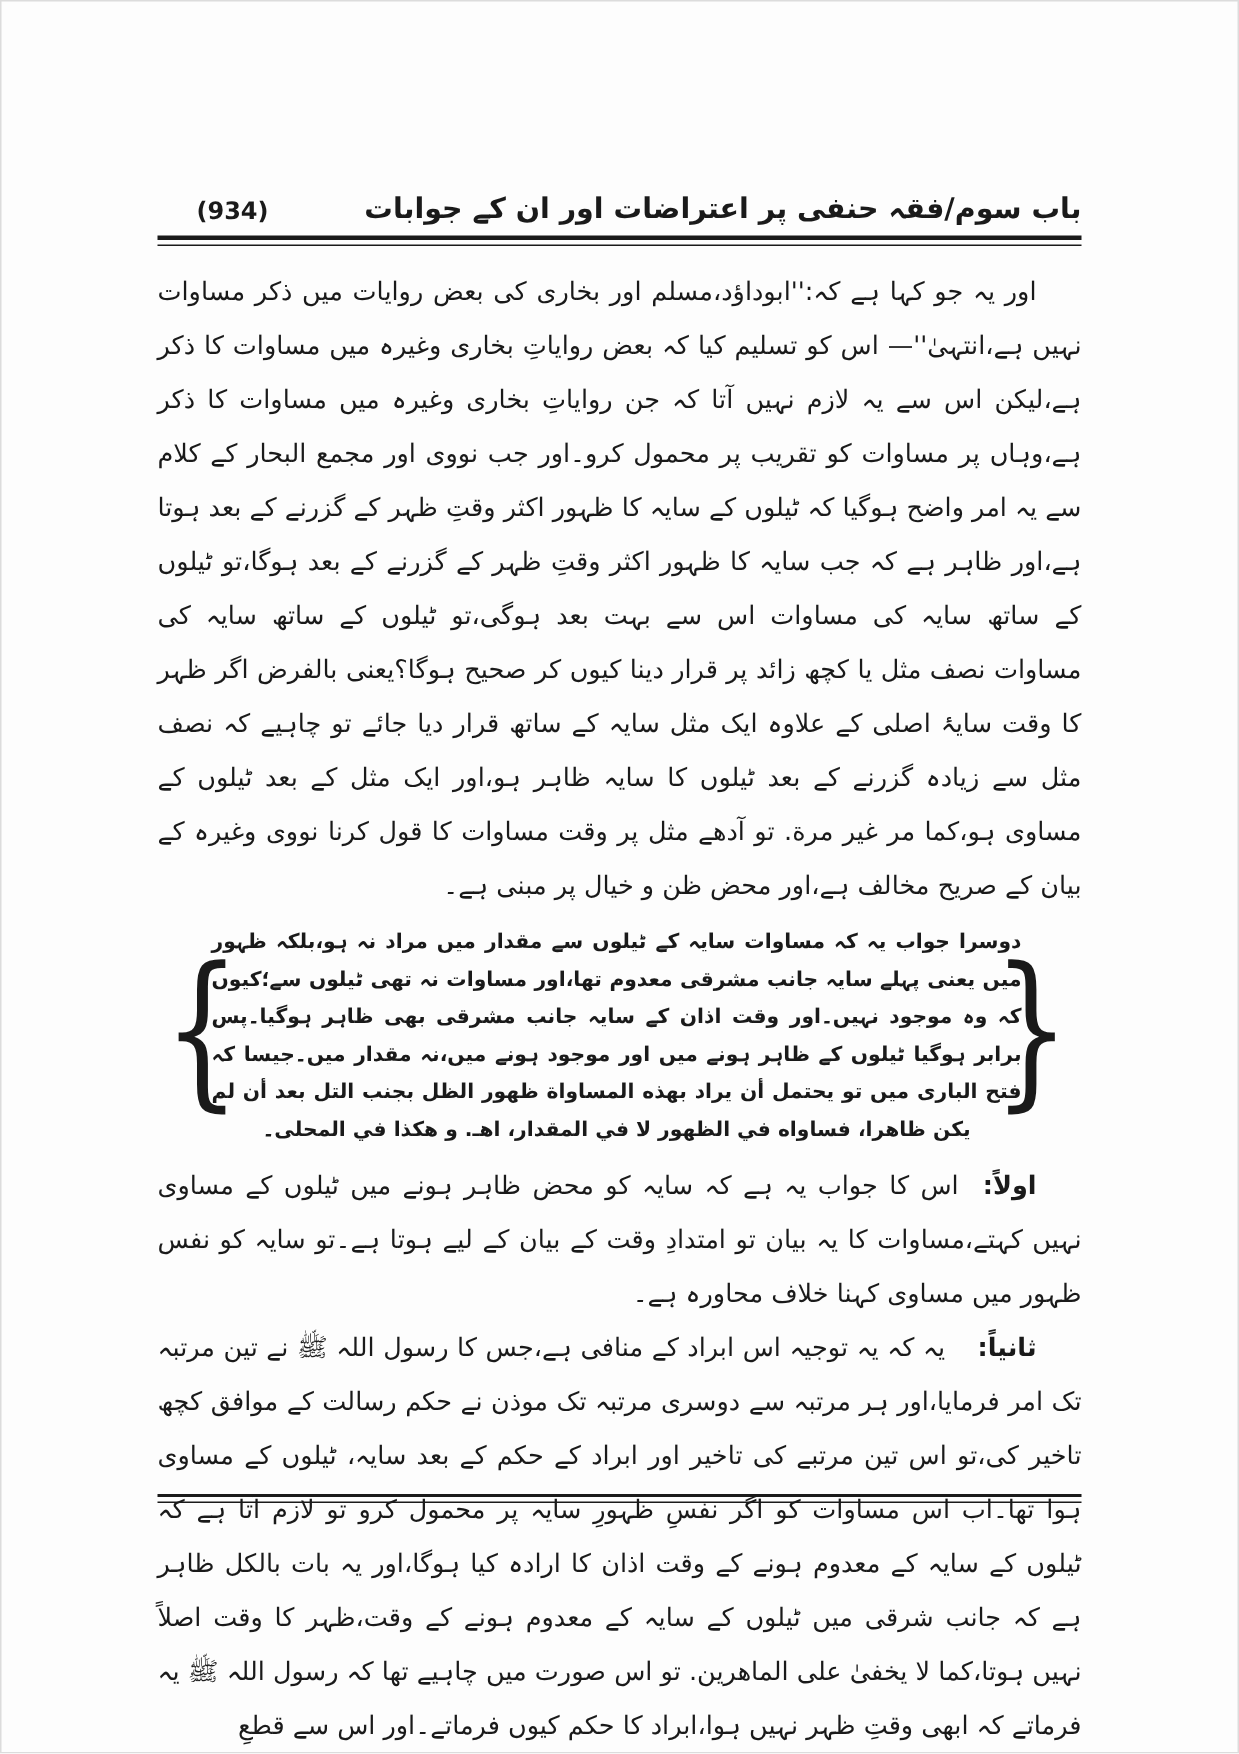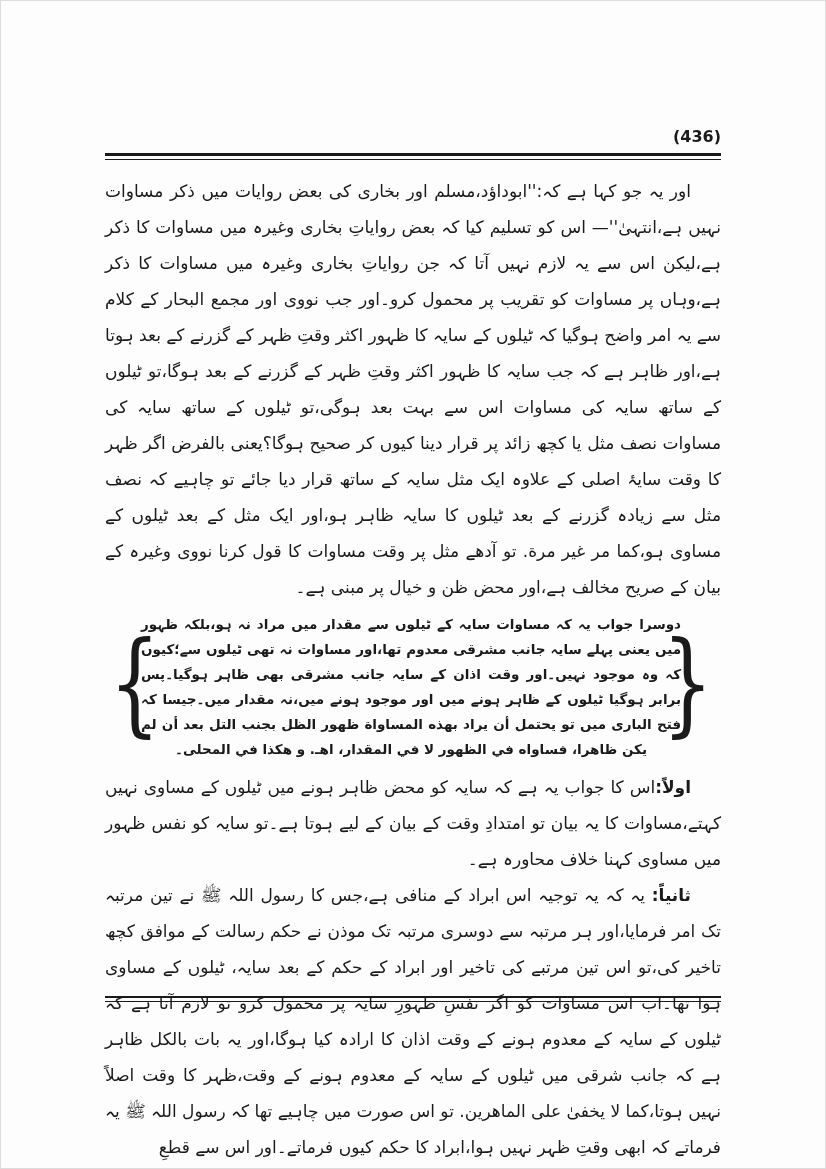--- a/index.html
+++ b/index.html
@@ -24,34 +24,35 @@
   }
   .quote .quote-text { text-indent:0; }
   .brace {
     position:absolute; top:50%;
     font-family:"DejaVu Serif", serif; font-weight:normal;
     font-size:112px; line-height:1; color:var(--ink);
     transform:translateY(-54%) scaleX(0.72);
   }
   .brace.right { right:-8px; }
   .brace.left  { left:-8px; }
-  .lead { font-weight:bold; }
+  .lead { font-weight:bold;margin-left:16px; }
   .footer-rule {
     position:absolute; top:995px; left:104px; right:104px; margin-top:0;
     height:2.5px; border-top:2.5px solid var(--ink); border-bottom:1.5px solid var(--ink);
   }
 </style>
 </head>
 <body>
 
 <div class="page">
   <div class="content">
 
     <div class="header">
-      <div class="pageno">(436)</div>
+      <div class="title">باب سوم/فقہ حنفی پر اعتراضات اور ان کے جوابات</div>
+      <div class="pageno">(934)</div>
     </div>
 
     <div class="rule"></div>
 
     <div class="body">
       <p>اور یہ جو کہا ہے کہ:''ابوداؤد،مسلم اور بخاری کی بعض روایات میں ذکر مساوات نہیں ہے،انتہیٰ''— اس کو تسلیم کیا کہ بعض روایاتِ بخاری وغیرہ میں مساوات کا ذکر ہے،لیکن اس سے یہ لازم نہیں آتا کہ جن روایاتِ بخاری وغیرہ میں مساوات کا ذکر ہے،وہاں پر مساوات کو تقریب پر محمول کرو۔اور جب نووی اور مجمع البحار کے کلام سے یہ امر واضح ہوگیا کہ ٹیلوں کے سایہ کا ظہور اکثر وقتِ ظہر کے گزرنے کے بعد ہوتا ہے،اور ظاہر ہے کہ جب سایہ کا ظہور اکثر وقتِ ظہر کے گزرنے کے بعد ہوگا،تو ٹیلوں کے ساتھ سایہ کی مساوات اس سے بہت بعد ہوگی،تو ٹیلوں کے ساتھ سایہ کی مساوات نصف مثل یا کچھ زائد پر قرار دینا کیوں کر صحیح ہوگا؟یعنی بالفرض اگر ظہر کا وقت سایۂ اصلی کے علاوہ ایک مثل سایہ کے ساتھ قرار دیا جائے تو چاہیے کہ نصف مثل سے زیادہ گزرنے کے بعد ٹیلوں کا سایہ ظاہر ہو،اور ایک مثل کے بعد ٹیلوں کے مساوی ہو،کما مر غیر مرة. تو آدھے مثل پر وقت مساوات کا قول کرنا نووی وغیرہ کے بیان کے صریح مخالف ہے،اور محض ظن و خیال پر مبنی ہے۔</p>
 
       <div class="quote">
         <span class="brace right">{</span>
         <div class="quote-text">دوسرا جواب یہ کہ مساوات سایہ کے ٹیلوں سے مقدار میں مراد نہ ہو،بلکہ ظہور میں یعنی پہلے سایہ جانب مشرقی معدوم تھا،اور مساوات نہ تھی ٹیلوں سے؛کیوں کہ وہ موجود نہیں۔اور وقت اذان کے سایہ جانب مشرقی بھی ظاہر ہوگیا۔پس برابر ہوگیا ٹیلوں کے ظاہر ہونے میں اور موجود ہونے میں،نہ مقدار میں۔جیسا کہ فتح الباری میں تو يحتمل أن يراد بهذه المساواة ظهور الظل بجنب التل بعد أن لم يكن ظاهرا، فساواه في الظهور لا في المقدار، اهـ. و هكذا في المحلى۔</div>

